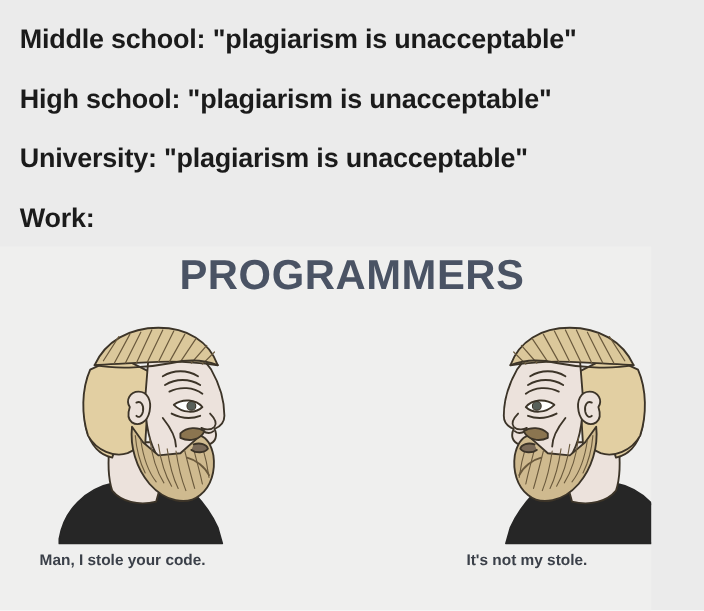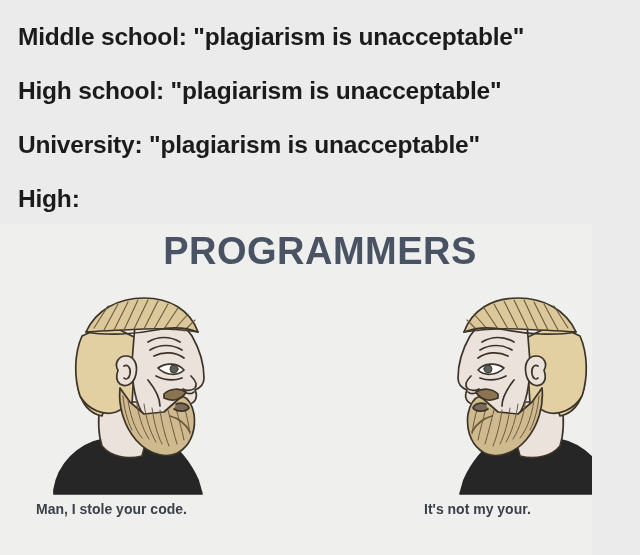--- a/index.html
+++ b/index.html
@@ -89,21 +89,21 @@
 </style>
 </head>
 <body>
 
 <div id="meme">
 
   <div class="caption-block">
     <div class="caption-line l0">Middle school: "plagiarism is unacceptable"</div>
     <div class="caption-line l1">High school: "plagiarism is unacceptable"</div>
     <div class="caption-line l2">University: "plagiarism is unacceptable"</div>
-    <div class="caption-line l3">High:</div>
+    <div class="caption-line l3">Work:</div>
   </div>
 
   <div class="meme-panel">
 
     <div class="meme-title">PROGRAMMERS</div>
 
     <div class="chad-wrap chad-left">
       <svg class="chad-svg" viewBox="0 0 200 215" xmlns="http://www.w3.org/2000/svg">
         <g stroke="#3c3428" stroke-width="1.7" stroke-linejoin="round" stroke-linecap="round" fill="none">
 
@@ -230,16 +230,16 @@
             <path d="M71 112 C72 124 75 136 80 146"></path>
           </g>
           <path d="M112 110 C118 104 128 104 134 108 C130 116 120 118 112 114 Z" fill="#8b7550" stroke="#3c3428"></path>
           <path d="M124 120 C130 118 136 120 137 124 C134 128 126 128 122 125" fill="#7a6a58" stroke="#3c3428"></path>
           <path d="M118 132 C126 134 134 140 138 148" stroke="#6b5a3d" fill="none"></path>
         </g>
       </svg>
     </div>
 
     <div class="meme-caption left-cap">Man, I stole your code.</div>
-    <div class="meme-caption right-cap">It's not my your.</div>
+    <div class="meme-caption right-cap">It's not my stole.</div>
 
   </div>
 </div>
 
 </body></html>

